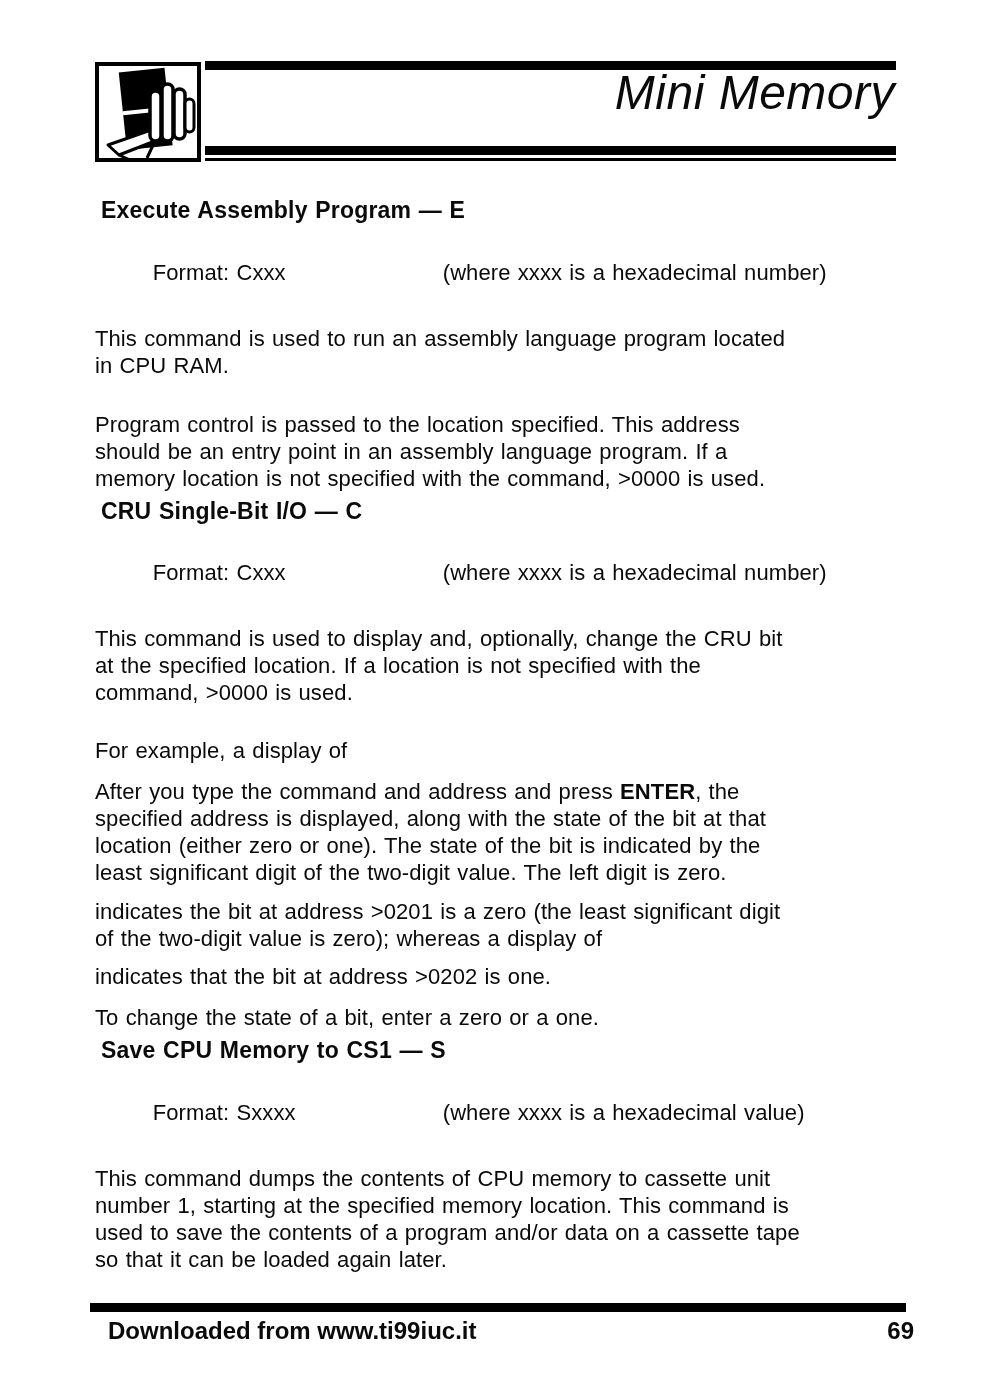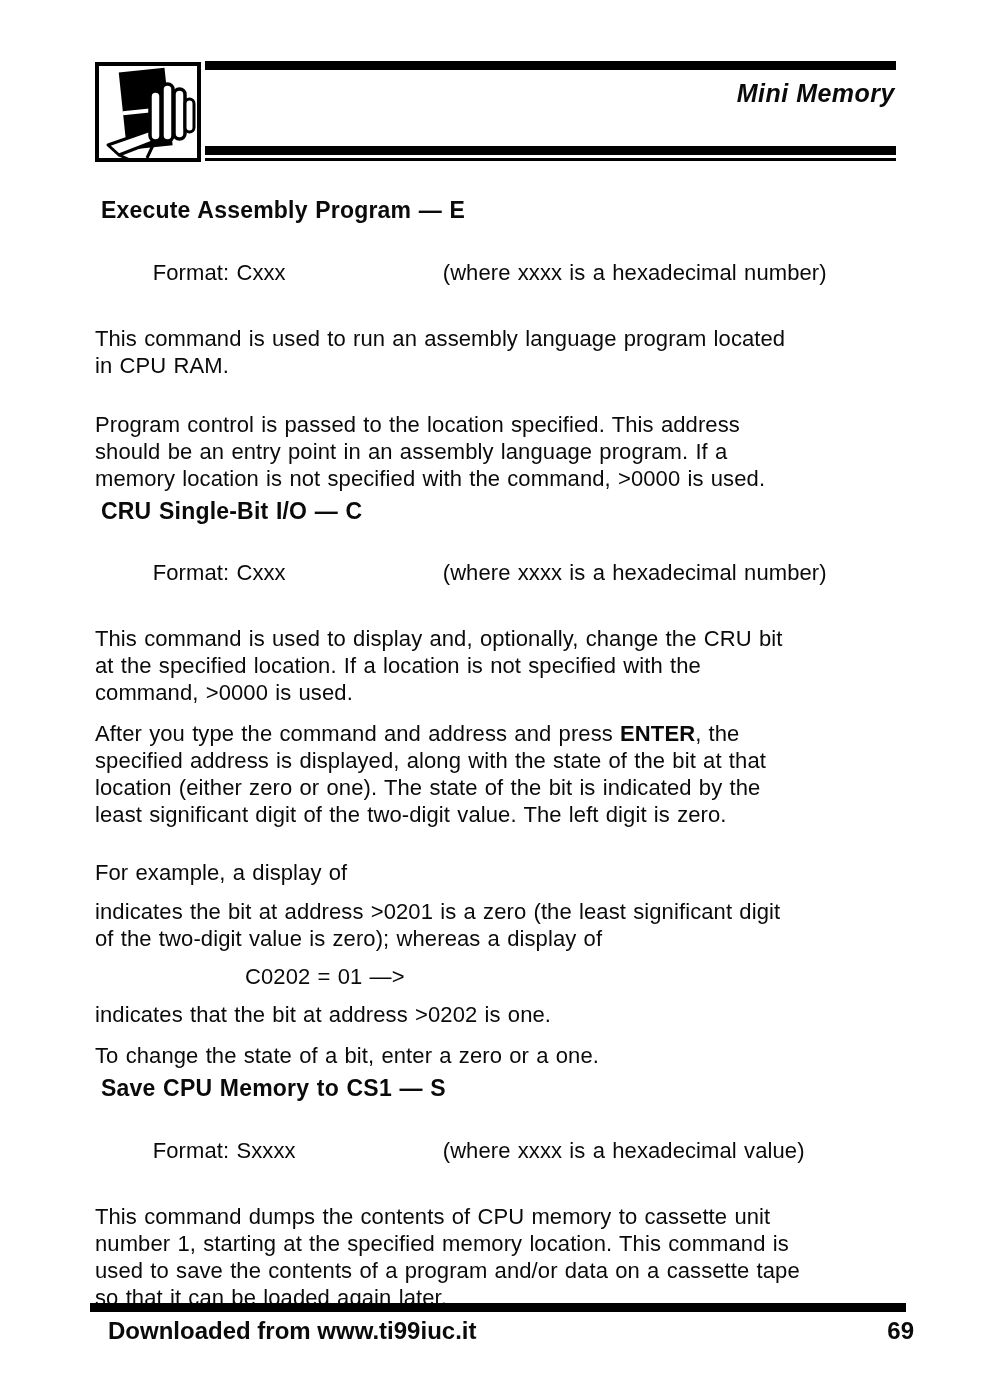--- a/index.html
+++ b/index.html
@@ -24,22 +24,22 @@
     left: 205px; top: 61px;
     width: 691px; height: 104px;
   }
   .rule { position: absolute; left: 0; background: #000; }
   .top-rule    { top: 0;    width: 691px; height: 9px; }
   .bottom-rule { top: 85px; width: 691px; height: 9px; }
   .thin-rule   { top: 97px; width: 691px; height: 3px; }
   .page-title {
     position: absolute;
     top: 12px; right: 1px;
-    font-size: 25px;
-    font-weight: bold;
+    font-size: 48px;
+    font-weight: normal;
     font-style: italic;
     letter-spacing: 0.5px;
     line-height: 40px;
     white-space: pre;
   }
 
   
   .content {
     position: absolute;
     left: 95px; top: 191px;
@@ -137,28 +137,27 @@
     </section>
 
     <section>
       <h3 class="mt20">CRU Single-Bit I/O — C</h3>
       <div class="format-line mt7">
         <span class="format-cmd">Format: Cxxx</span><span>(where xxxx is a hexadecimal number)</span>
       </div>
       <p class="para mt12">This command is used to display and, optionally, change the CRU bit
 at the specified location. If a location is not specified with the
 command, &gt;0000 is used.</p>
+      <p class="para mt31">For example, a display of</p>
       <p class="para mt14"><span>After you type the command and address and press </span><span class="b">ENTER</span><span>, the
 specified address is displayed, along with the state of the bit at that
 location (either zero or one). The state of the bit is indicated by the
 least significant digit of the two-digit value. The left digit is zero.</span></p>
-      <p class="para mt31">For example, a display of</p>
       <p class="para mt12">indicates the bit at address &gt;0201 is a zero (the least significant digit
 of the two-digit value is zero); whereas a display of</p>
-      <p class="example mt11">C0202 = 01 —&gt;</p>
       <p class="para mt11">indicates that the bit at address &gt;0202 is one.</p>
       <p class="para mt14">To change the state of a bit, enter a zero or a one.</p>
     </section>
 
     <section>
       <h3 class="mt20">Save CPU Memory to CS1 — S</h3>
       <div class="format-line mt8">
         <span class="format-cmd">Format: Sxxxx</span><span>(where xxxx is a hexadecimal value)</span>
       </div>
       <p class="para mt12">This command dumps the contents of CPU memory to cassette unit

